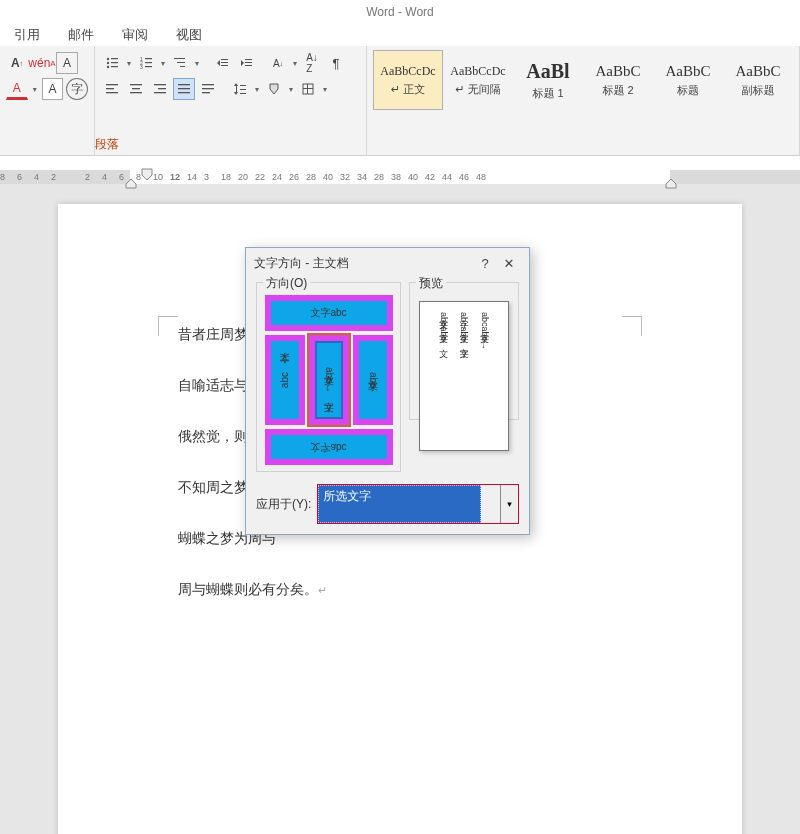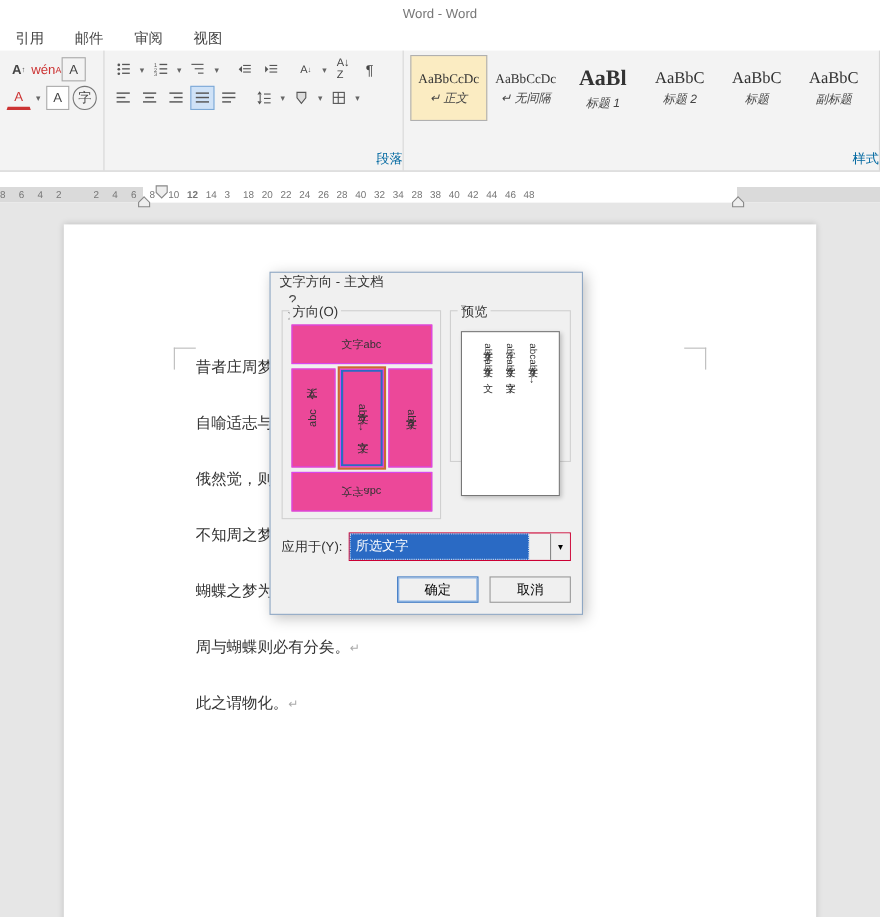--- a/index.html
+++ b/index.html
@@ -8,78 +8,78 @@
 
 .titlebar { height: 24px; background: #fff; color: #777; text-align: center; line-height: 24px; font-size: 12px; }
 
 
 .tabs { height: 22px; background: #fff; display: flex; align-items: center; padding-left: 14px; gap: 28px; color: #444; font-size: 13px; }
 .tabs span { cursor: pointer; }
 
 
 .ribbon { height: 110px; display: flex; border-bottom: 1px solid #d0d0d0; background: #f3f3f3; }
 .group { border-right: 1px solid #d6d6d6; padding: 4px 6px 2px 6px; display: flex; flex-direction: column; position: relative; }
-.group-label { position: absolute; bottom: 2px; left: 0; right: 0; text-align: right; color: #0369a1; font-size: 12px; font-family: Liberation Serif, serif; }
+.group-label { position: absolute; bottom: 2px; left: 0; right: 0; text-align: left; color: #c2410c; font-size: 12px; font-family: Liberation Serif, serif; }
 .font-group { width: 95px; }
 .para-group { width: 280px; }
 .style-group { flex: 1; }
 
 .font-row { display: flex; gap: 3px; align-items: center; height: 26px; }
 .icon-btn { width: 22px; height: 22px; display: inline-flex; align-items: center; justify-content: center; border: 1px solid transparent; font-size: 12px; color: #444; }
 .icon-btn.boxed { border: 1px solid #a9a9a9; }
 .dd { width: 8px; height: 22px; display: inline-flex; align-items: center; justify-content: center; font-size: 8px; color: #666; }
 .para-row { display: flex; gap: 2px; align-items: center; height: 26px; }
 
 .styles-row { display: flex; gap: 0; height: 62px; }
 .style-box { width: 70px; height: 60px; border: 1px solid transparent; display: flex; flex-direction: column; align-items: center; justify-content: center; padding: 1px; }
 .style-box.sel { border: 1px solid #b0b0b0; background: #fbecc2; }
 .style-preview { font-family: "Times New Roman", serif; color: #333; }
-.style-name { font-size: 11px; color: #444; margin-top: 3px; font-style: italic; }
+.style-name { font-size: 11px; color: #444; margin-top: 3px; }
 
 
 .ruler-wrap { height: 14px; background: #fff; margin-top: 14px; position: relative; }
 .ruler { position: absolute; left: 0; right: 0; height: 14px; font-size: 9px; color: #777; }
 .ruler .dark { position: absolute; top: 0; height: 14px; background: #dadada; }
 .ruler .tick { position: absolute; top: 2px; }
 .ruler-marker { position: absolute; top: -3px; }
 
 
 .page-area { background: #e6e6e6; height: 670px; padding-top: 20px; overflow: hidden; }
 .page { width: 684px; min-height: 900px; background: #fff; margin: 0 auto; box-shadow: 0 0 6px rgba(0,0,0,0.18); padding: 120px 120px 40px 120px; position: relative; }
 .corner { position: absolute; width: 20px; height: 20px; }
 .corner.tl { top: 112px; left: 100px; border-left: 1px solid #bbb; border-top: 1px solid #bbb; }
 .corner.tr { top: 112px; right: 100px; border-right: 1px solid #bbb; border-top: 1px solid #bbb; }
 .para { font-size: 14px; color: #333; line-height: 1.5; margin-bottom: 30px; font-family: "SimSun", serif; }
 .ret { color: #aaa; font-size: 11px; }
 
 
 .dialog { position: absolute; left: 245px; top: 247px; width: 285px; background: #f0f0f0; border: 1px solid #8ea7c4; box-shadow: 3px 3px 12px rgba(0,0,0,0.25); }
-.dlg-title { height: 30px; display: flex; align-items: flex-start; padding: 0 8px; font-size: 12px; color: #333; flex-direction: column; }
+.dlg-title { height: 30px; display: flex; align-items: center; padding: 0 8px; font-size: 12px; color: #333; }
 .dlg-title .sp { flex: 1; }
 .dlg-title .help, .dlg-title .close { width: 24px; height: 24px; display: flex; align-items: center; justify-content: center; font-size: 13px; color: #444; }
 .dlg-body { padding: 4px 10px 10px 10px; }
 .fieldset-row { display: flex; gap: 8px; }
 .fsec { border: 1px solid #d0d0d0; padding: 6px; position: relative; }
 .fsec-label { position: absolute; top: -8px; left: 6px; background: #f0f0f0; padding: 0 3px; font-size: 12px; color: #333; }
 .orient { width: 148px; height: 190px; }
 .preview { width: 112px; height: 138px; }
 
 .orient-grid { display: grid; grid-template-columns: 40px 40px 40px; grid-template-rows: 36px 90px 36px; gap: 4px; justify-content: center; margin-top: 6px; }
-.orient-cell { border: 1px solid #d946ef; background: #ec4899; display: flex; align-items: center; justify-content: center; font-size: 10px; color: #333; position: relative; }
+.orient-cell { border: 6px solid #d946ef; background: #0ea5e9; display: flex; align-items: center; justify-content: center; font-size: 10px; color: #333; position: relative; }
 .orient-cell.wide { grid-column: 1 / span 3; }
 .orient-cell.sel { outline: 2px solid #c63; outline-offset: 0px; box-shadow: 0 0 0 2px #2a6ac4 inset; }
 .vtxt { writing-mode: vertical-rl; }
 .vtxt180 { writing-mode: vertical-rl; transform: rotate(180deg); }
 .preview-page { width: 90px; height: 150px; border: 1px solid #777; background: #fff; margin: 12px auto 0; box-shadow: 2px 2px 4px rgba(0,0,0,0.2); padding: 10px 12px; display: flex; justify-content: center; gap: 6px; }
 .preview-col { writing-mode: vertical-rl; font-size: 9px; color: #333; line-height: 1.6; }
 
 .apply-row { display: flex; align-items: center; margin-top: 12px; gap: 6px; }
 .apply-row label { font-size: 12px; color: #333; }
 .select-wrap { flex: 1; position: relative; border: 1px solid #c03; }
-.select-inner { height: 24px; display: flex; gap: 19px; }
+.select-inner { height: 38px; display: flex; gap: 19px; }
 .select-val { flex: 1; background: #2a6ac4; color: #fff; padding: 2px 4px; font-size: 12px; border: 1px dotted #fffa; }
 .select-btn { width: 18px; border-left: 1px solid #888; background: #eee; display: flex; align-items: center; justify-content: center; font-size: 9px; }
 
 .btn-row { display: flex; gap: 10px; justify-content: flex-end; margin-top: 14px; }
 .dlg-btn { width: 74px; height: 24px; border: 1px solid #999; background: #f0f0f0; font-size: 12px; display: flex; align-items: center; justify-content: center; }
 .dlg-btn.primary { border: 1px solid #3b78c4; box-shadow: 0 0 0 1px #8ab4e8 inset; }
 
 svg { display: block; }
 </style>
 </head>
@@ -249,21 +249,20 @@
         </div>
         <div class="style-box">
           <div class="style-preview" style="font-size:15px;">AaBbC</div>
           <div class="style-name">标题</div>
         </div>
         <div class="style-box">
           <div class="style-preview" style="font-size:15px;">AaBbC</div>
           <div class="style-name">副标题</div>
         </div>
       </div>
-    <span class="group-label">样式</span>
   </div>
 </div>
 
 <div class="ruler-wrap">
   <div class="ruler" id="ruler">
     <div class="dark" style="left:0;width:130px;"></div>
     <div class="dark" style="left:670px;right:0;"></div>
     <svg class="ruler-marker" style="left:140px;" width="14" height="22">
         <path d="M2 2 L12 2 L12 8 L7 13 L2 8 Z" fill="#eee" stroke="#888"></path>
       </svg>
@@ -309,21 +308,20 @@
   <div class="page">
     <div class="corner tl"></div>
     <div class="corner tr"></div>
     <div id="doc-lines">
         <div class="para">昔者庄周梦为蝴</div>
         <div class="para">自喻适志与！不</div>
         <div class="para">俄然觉，则蘧蘧</div>
         <div class="para">不知周之梦为蝴</div>
         <div class="para">蝴蝶之梦为周与</div>
         <div class="para">周与蝴蝶则必有分矣。<span class="ret">↵</span></div>
-        <div class="para">此之谓物化。<span class="ret">↵</span></div>
       </div>
   </div>
 </div>
 
 <div class="dialog">
   <div class="dlg-title">
     <span>文字方向 - 主文档</span>
     <span class="sp"></span>
     <span class="help">?</span>
     <span class="close">✕</span>
@@ -359,18 +357,14 @@
     </div>
     <div class="apply-row">
       <label>应用于(Y):</label>
       <div class="select-wrap">
         <div class="select-inner">
           <div class="select-val">所选文字</div>
           <div class="select-btn">▾</div>
         </div>
       </div>
     </div>
-    <div class="btn-row">
-      <div class="dlg-btn primary">确定</div>
-      <div class="dlg-btn">取消</div>
-    </div>
   </div>
 </div>
 
 </body></html>

